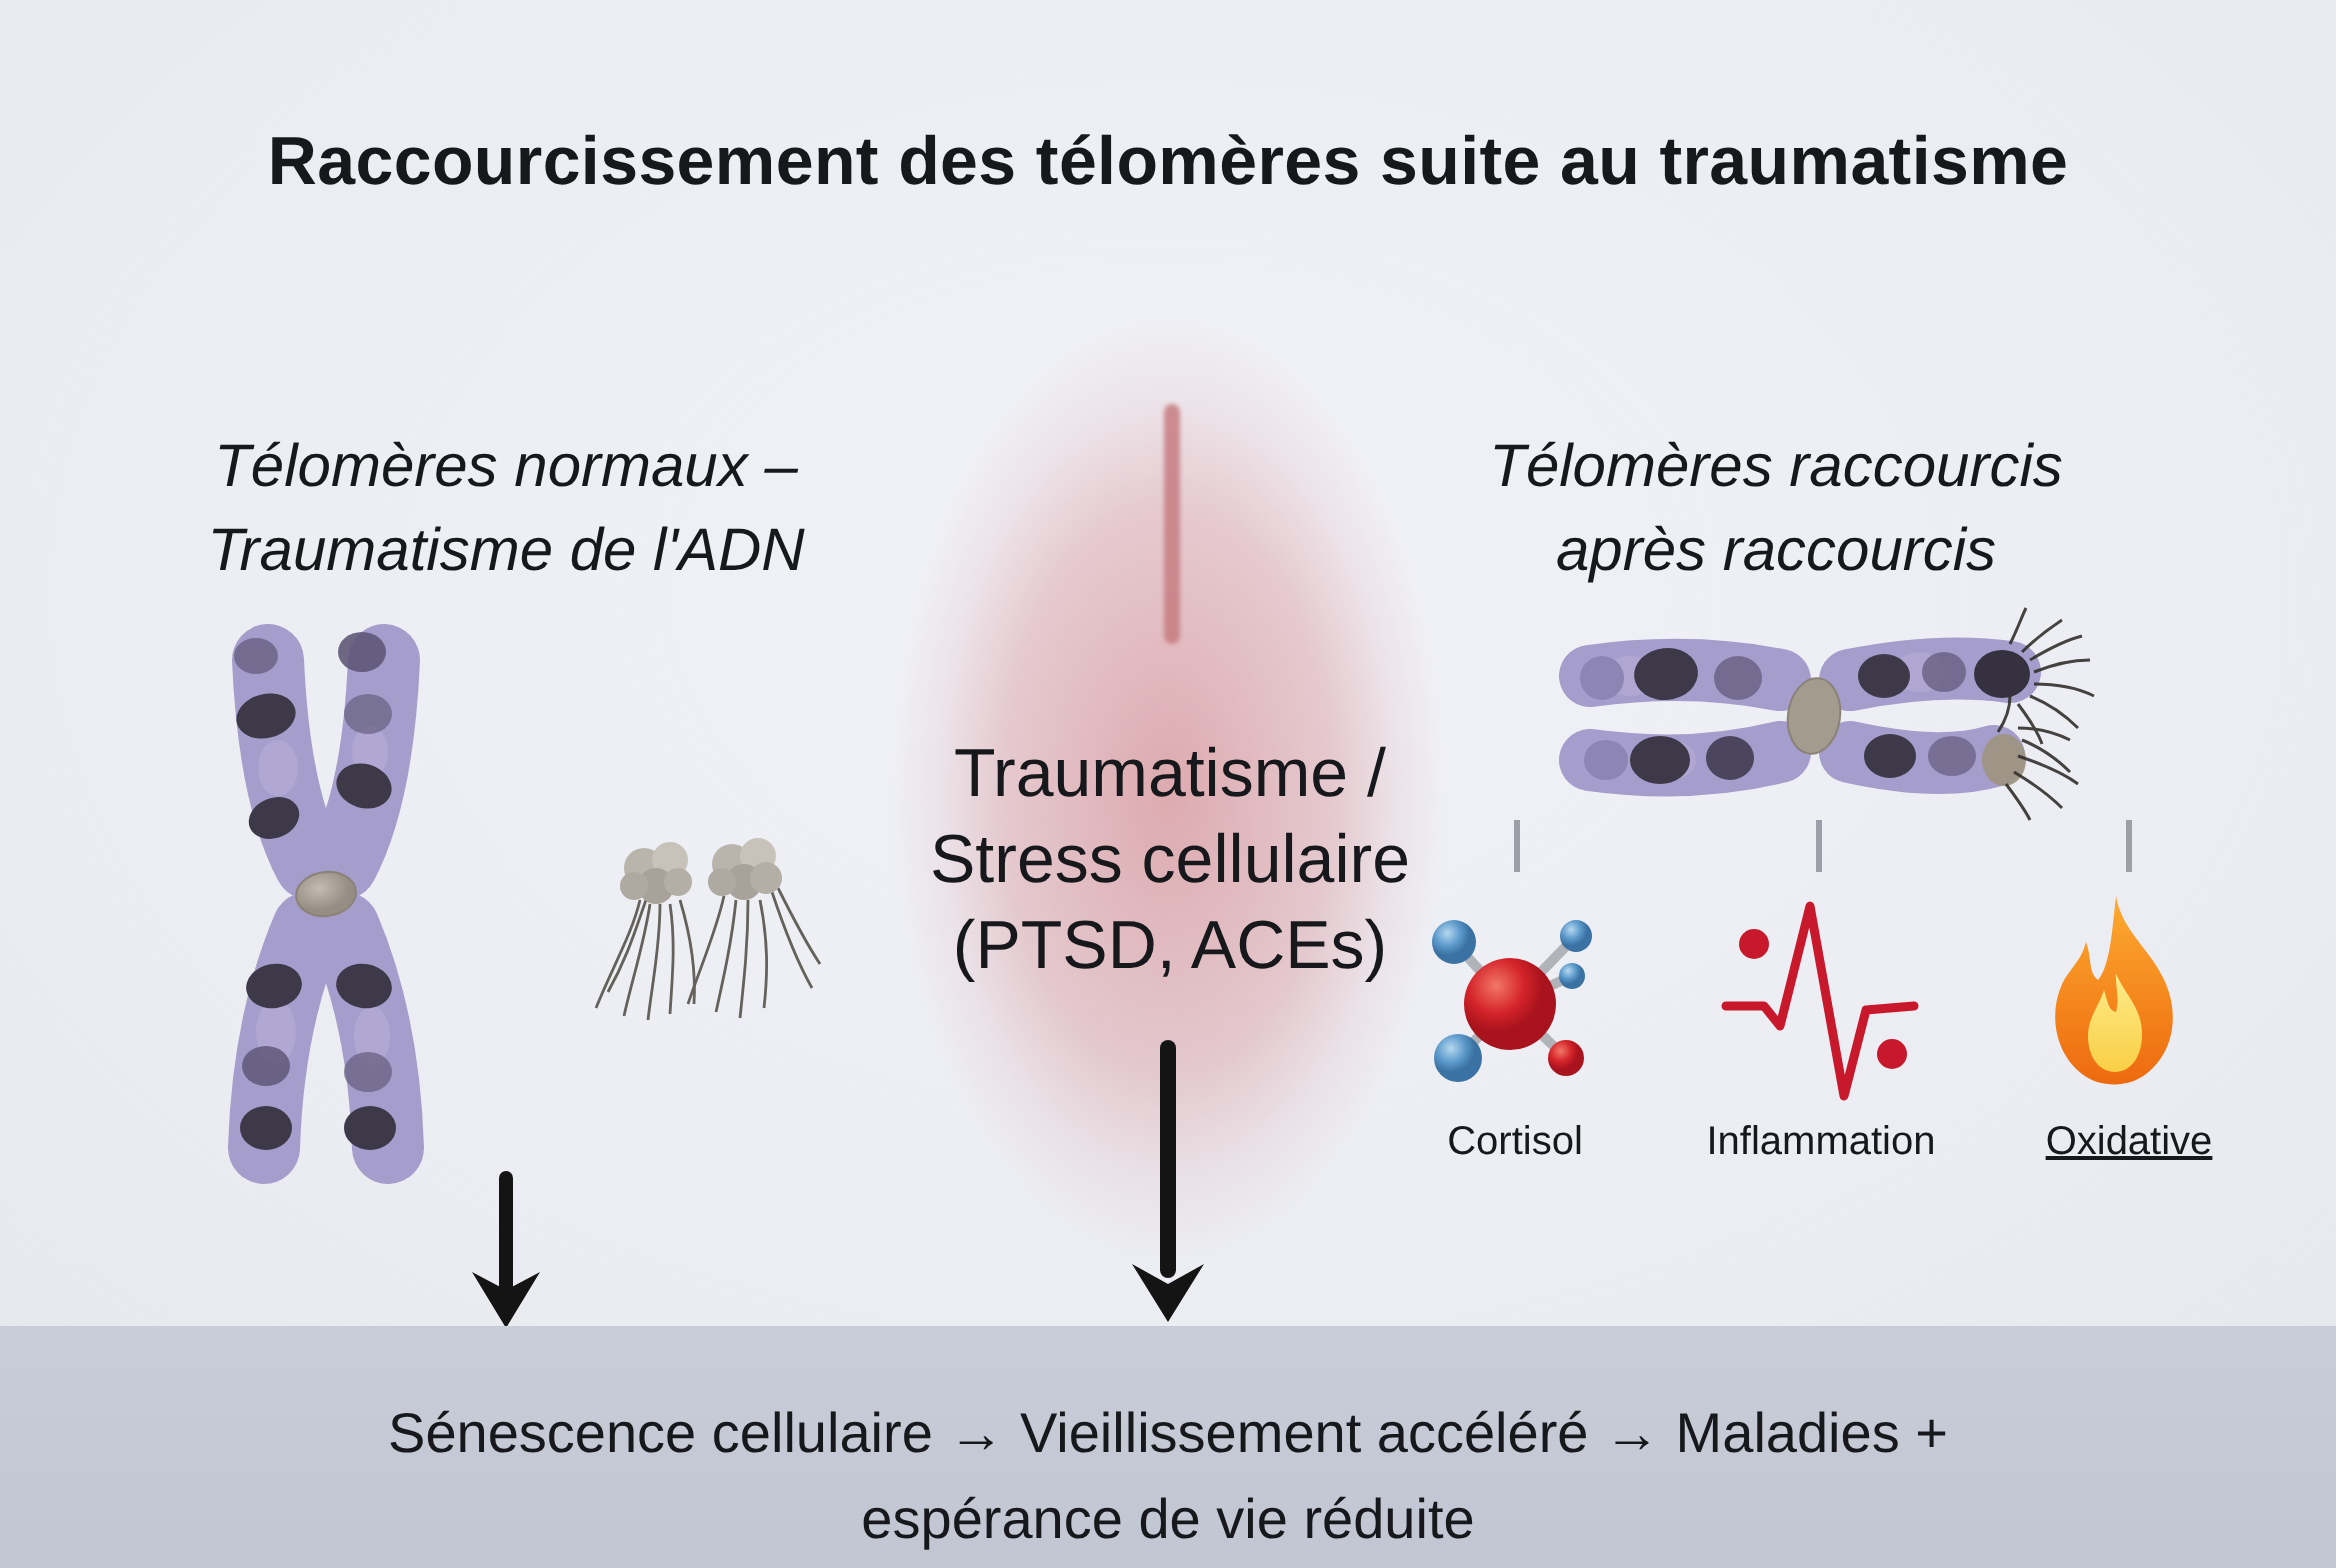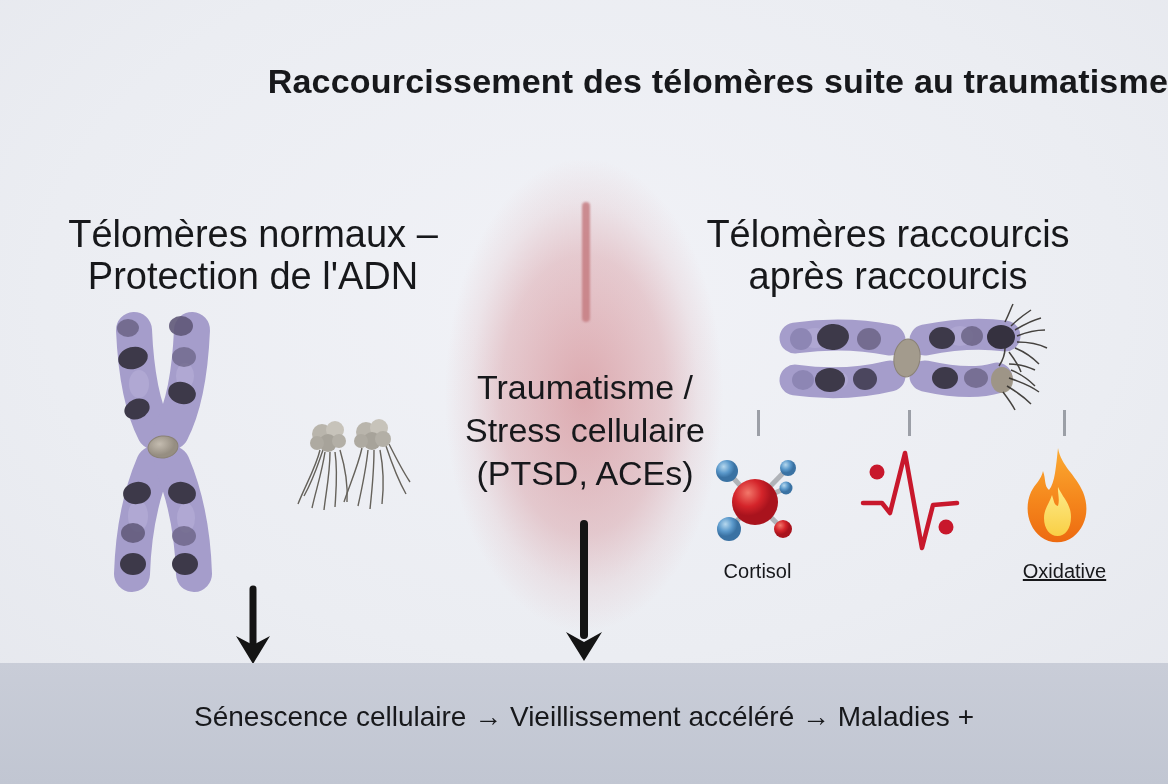--- a/index.html
+++ b/index.html
@@ -1,21 +1,21 @@
 <!DOCTYPE html>
 <html><head>
 <meta charset="utf-8">
 <style>
   html,body{margin:0;padding:0;}
   body{font-family:"Liberation Sans","DejaVu Sans",sans-serif;background:#d8dadf;}
   #stage{position:relative;width:1168px;height:784px;overflow:hidden;
          background:radial-gradient(ellipse 900px 600px at 50% 38%, #f1f2f7 0%, #ebedf2 60%, #e5e7ed 100%);}
   .txt{position:absolute;color:#17181b;text-align:center;}
-  .title{top:62px;left:0;width:1168px;font-size:34px;font-weight:700;letter-spacing:.2px;text-align:right;}
-  .side-label{font-size:38px;line-height:42px;font-weight:400;}
+  .title{top:62px;left:0;width:1168px;font-size:34px;font-weight:700;letter-spacing:.2px;}
+  .side-label{font-size:30px;line-height:42px;font-weight:400;font-style:italic;}
   .left-label{top:213px;left:58px;width:390px;}
   .right-label{top:213px;left:692px;width:392px;}
   .center-label{top:366px;left:420px;width:330px;font-size:34px;line-height:43px;}
   .factor-label{font-size:20px;line-height:31px;}
   .f1{top:556px;left:695px;width:125px;}
   .f2{top:556px;left:818px;width:185px;}
   .f3{top:556px;left:992px;width:145px;text-decoration:underline;}
   .banner{position:absolute;left:0;top:663px;width:1168px;height:121px;
           background:linear-gradient(#c9cdd8,#c1c6d2);}
   .banner-text{top:695px;left:0;width:1168px;font-size:28px;line-height:43px;}
@@ -32,21 +32,21 @@
 
 <div id="stage">
 
   <div class="glow"></div>
   <div class="glow-line"></div>
 
   <div class="txt title nosel">Raccourcissement des télomères suite au traumatisme</div>
 
   <div class="txt side-label left-label nosel">
     <div>Télomères normaux –</div>
-    <div>Protection de l'ADN</div>
+    <div>Traumatisme de l'ADN</div>
   </div>
 
   <div class="txt side-label right-label nosel">
     <div>Télomères raccourcis</div>
     <div>après raccourcis</div>
   </div>
 
   <div class="txt center-label nosel">
     <div>Traumatisme /</div>
     <div>Stress cellulaire</div>
@@ -210,31 +210,33 @@
       <linearGradient id="flIn" x1="0" y1="0" x2="0" y2="1">
           <stop offset="0%" stop-color="#fdeb8a"></stop>
           <stop offset="100%" stop-color="#f9cf45"></stop>
         </linearGradient>
     </defs>
     <path fill="url(#flOut)" d="M46 5 C49 23 64 32 71 49 C78 66 74 84 61 94 C52 101 38 101 29 94 C16 84 12 65 19 49 C23 41 29 37 31 28 C34 36 32 43 37 47 C43 40 44 23 46 5 Z"></path>
     <path fill="url(#flIn)" d="M46 44 C51 55 59 61 59 74 C59 86 53 93 45.5 93 C38 93 32 86 32 75 C32 66 37 61 40 52 C42 58 42 62 46 63 C48 56 45.5 50 46 44 Z"></path>
   </svg>
 
   <div class="txt factor-label f1 nosel">Cortisol</div>
+  <div class="txt factor-label f2 nosel">Inflammation</div>
   <div class="txt factor-label f3 nosel">
     <div>Oxidative</div>
   </div>
 
   <svg style="left:235px;top:586px" width="36" height="80" viewBox="0 0 36 80">
     <line x1="18" y1="3" x2="18" y2="58" stroke="#141414" stroke-width="7" stroke-linecap="round"></line>
     <polygon points="1,50 18,78 35,50 18,59" fill="#141414"></polygon>
   </svg>
   <svg style="left:565px;top:520px" width="38" height="143" viewBox="0 0 38 143">
     <line x1="19" y1="4" x2="19" y2="115" stroke="#141414" stroke-width="8" stroke-linecap="round"></line>
     <polygon points="1,112 19,141 37,112 19,122" fill="#141414"></polygon>
   </svg>
 
   <div class="banner"></div>
   <div class="txt banner-text nosel">
     <div>Sénescence cellulaire → Vieillissement accéléré → Maladies +</div>
+    <div>espérance de vie réduite</div>
   </div>
 
 </div>
 
 </body></html>

